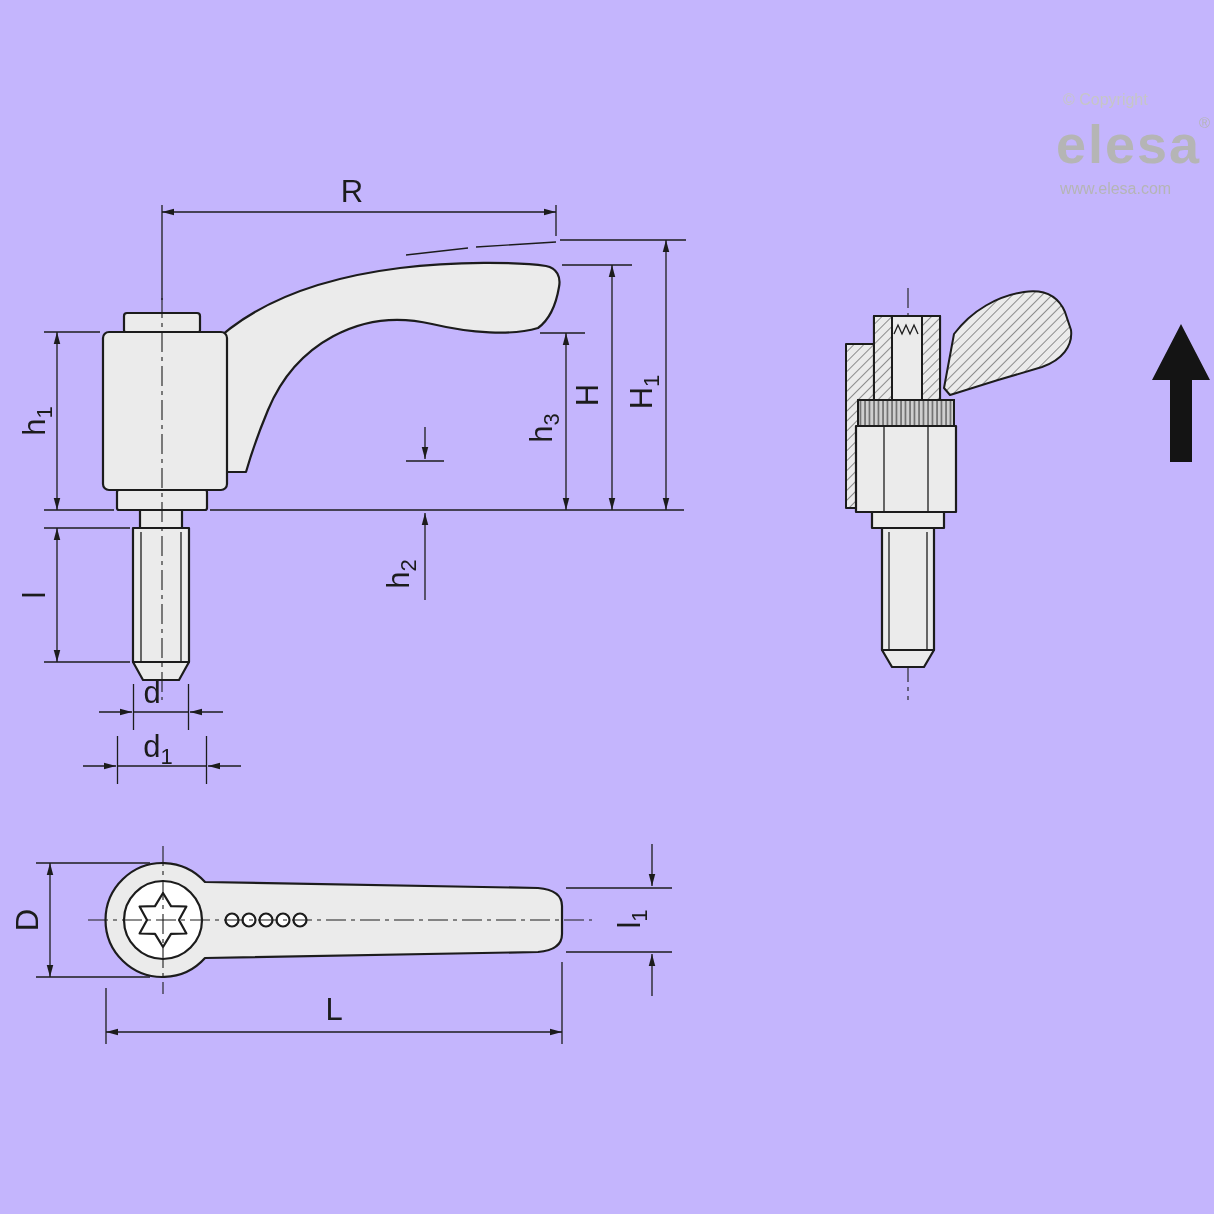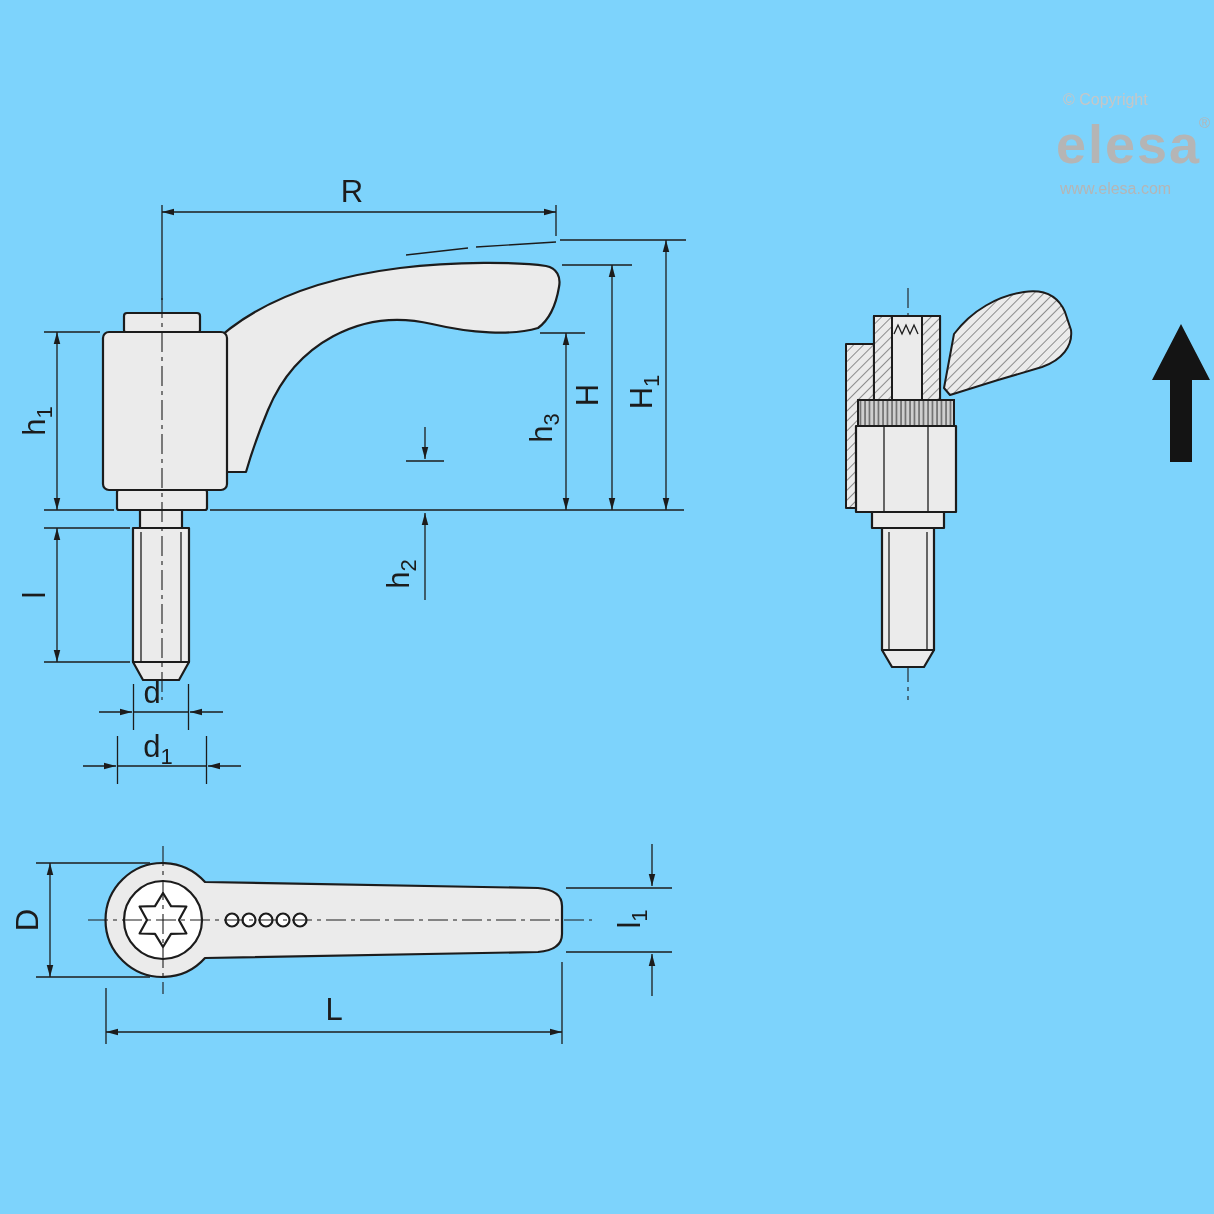--- a/index.html
+++ b/index.html
@@ -1,16 +1,16 @@
 <!DOCTYPE html>
 <html><head>
 <meta charset="utf-8">
 <style>
   html,body{margin:0;padding:0;background:#fff;}
-  #stage{position:relative;width:1214px;height:1214px;background:#7dd3fc;overflow:hidden;
+  #stage{position:relative;width:1214px;height:1214px;background:#c4b5fd;overflow:hidden;
          font-family:"Liberation Sans",sans-serif;}
   svg{display:block;}
   .part{fill:#ebebeb;stroke:#1c1c1c;stroke-width:2.2;stroke-linejoin:round;}
   .part-white{fill:#ffffff;stroke:#1c1c1c;stroke-width:2.2;}
   .outline{fill:none;stroke:#1c1c1c;stroke-width:2.2;stroke-linejoin:round;}
   .thin{fill:none;stroke:#1c1c1c;stroke-width:1.3;}
   .dim{fill:none;stroke:#1c1c1c;stroke-width:1.3;}
   .centerline{fill:none;stroke:#1c1c1c;stroke-width:1.1;stroke-dasharray:20 5 4 5;}
   .hatched{fill:url(#hatch);stroke:#1c1c1c;stroke-width:2;stroke-linejoin:round;}
   .knurled{fill:url(#knurl);stroke:#1c1c1c;stroke-width:2;}

